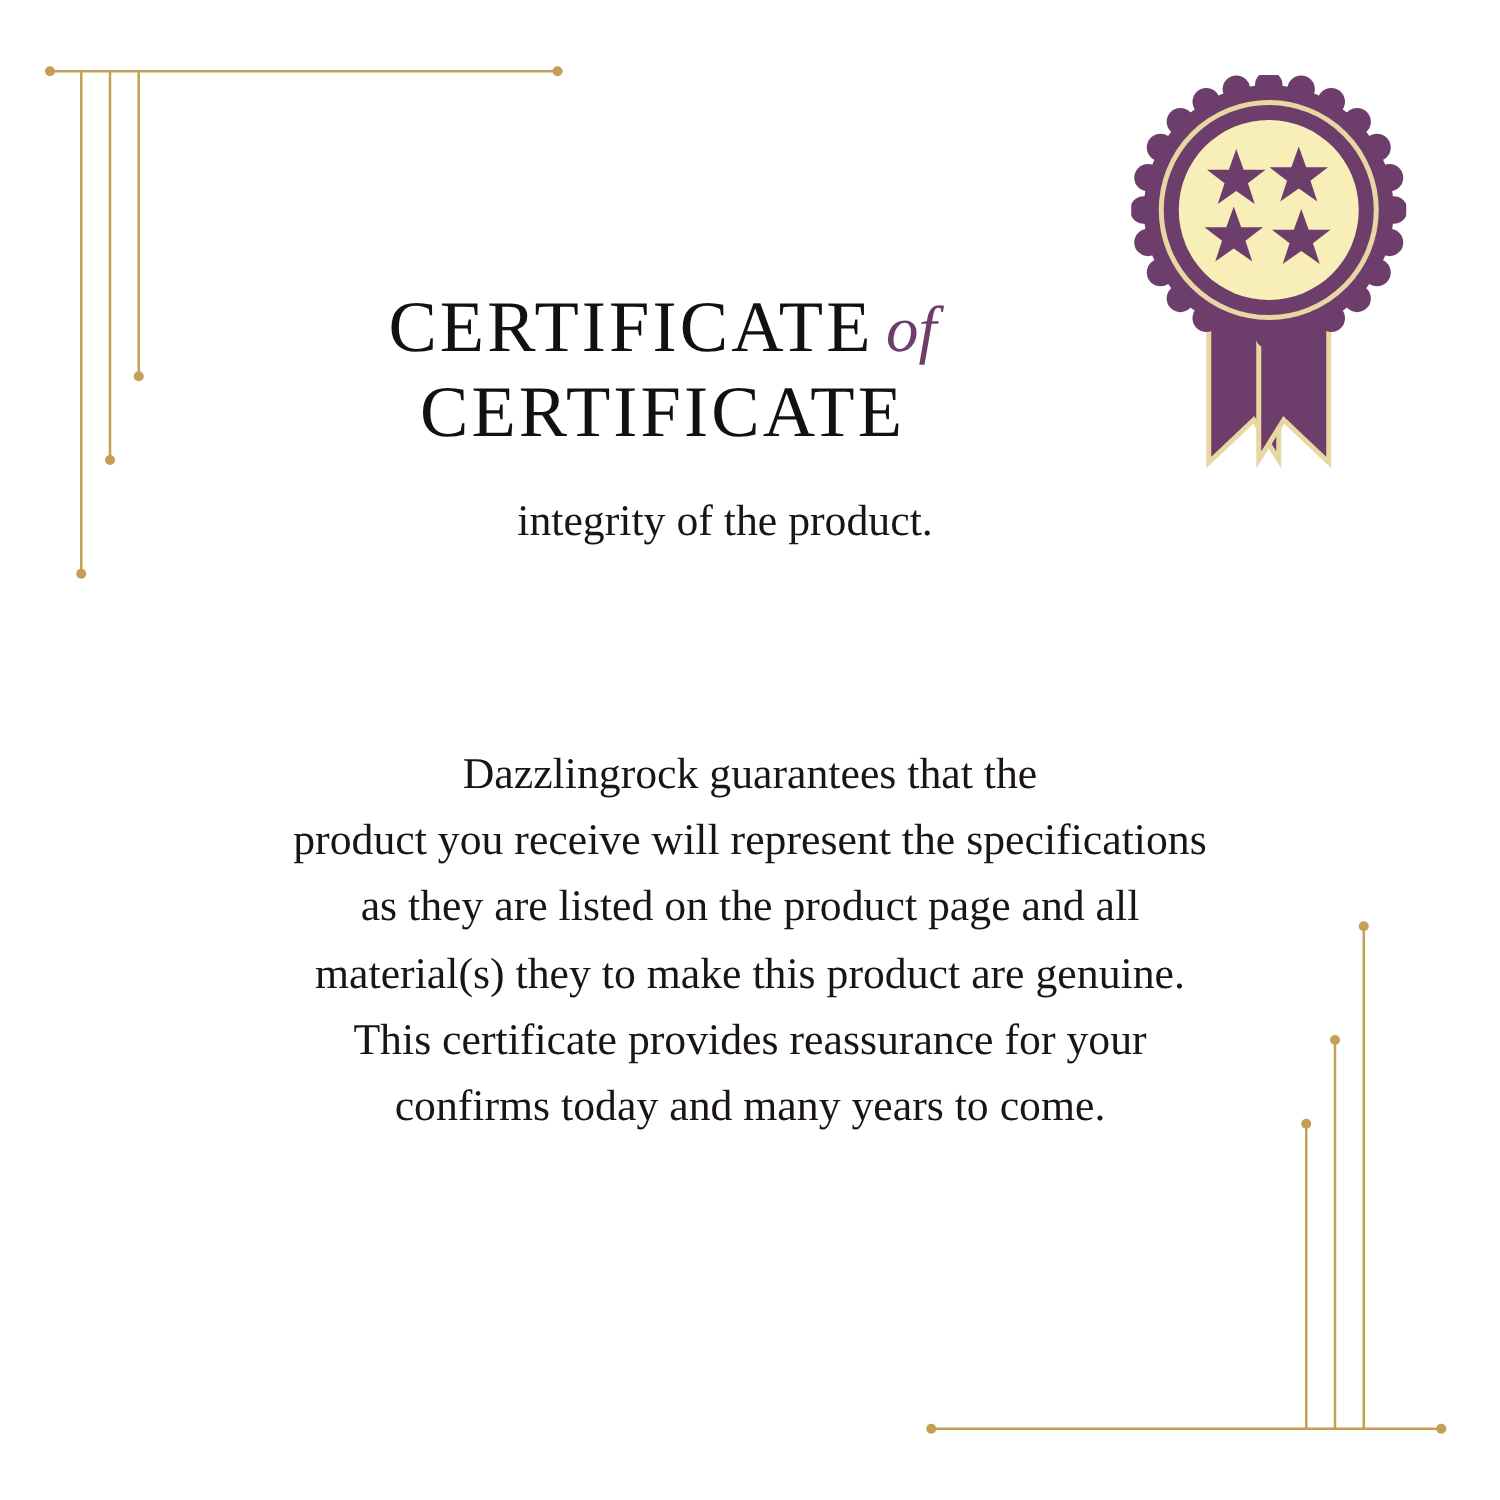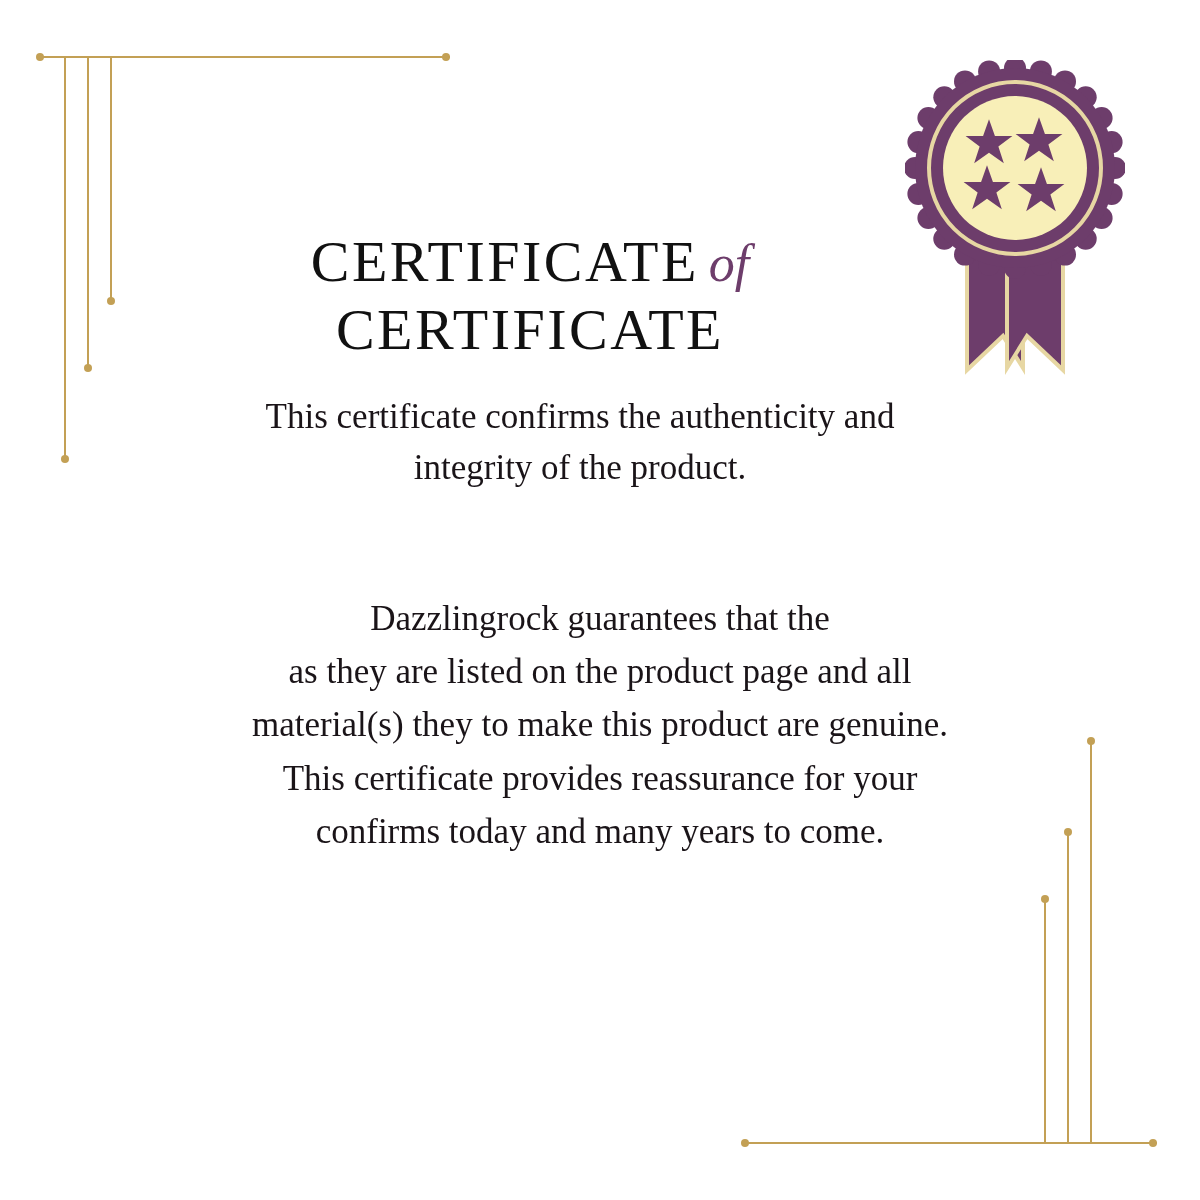--- a/index.html
+++ b/index.html
@@ -199,26 +199,26 @@
   <div class="content">
 
     <div class="title-block">
       <div class="title-line">
         <span>CERTIFICATE</span><span class="title-of">of</span>
       </div>
       <div class="title-line">CERTIFICATE</div>
     </div>
 
     <div class="subtitle">
-      <div>This certificate confirms the authenticity and</div>
       <div>integrity of the product.</div>
     </div>
 
     <div class="body-text">
       <span class="ln">Dazzlingrock guarantees that the</span>
+      <span class="ln">product you receive will represent the specifications</span>
       <span class="ln">as they are listed on the product page and all</span>
       <span class="ln">material(s) they to make this product are genuine.</span>
       <span class="ln">This certificate provides reassurance for your</span>
       <span class="ln">confirms today and many years to come.</span>
     </div>
 
   </div>
 </div>
 
 </body></html>

